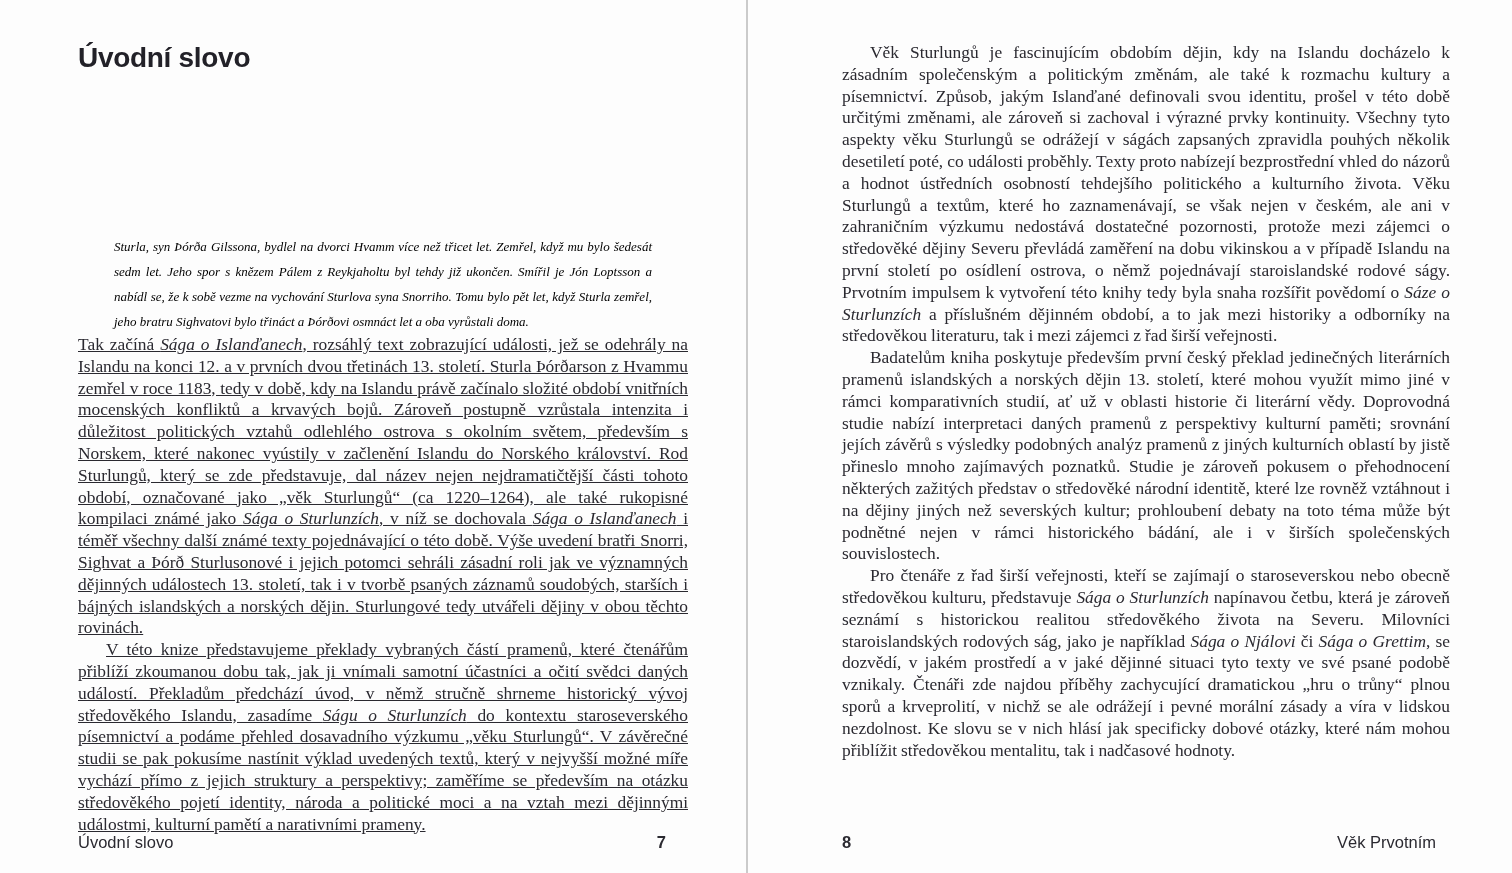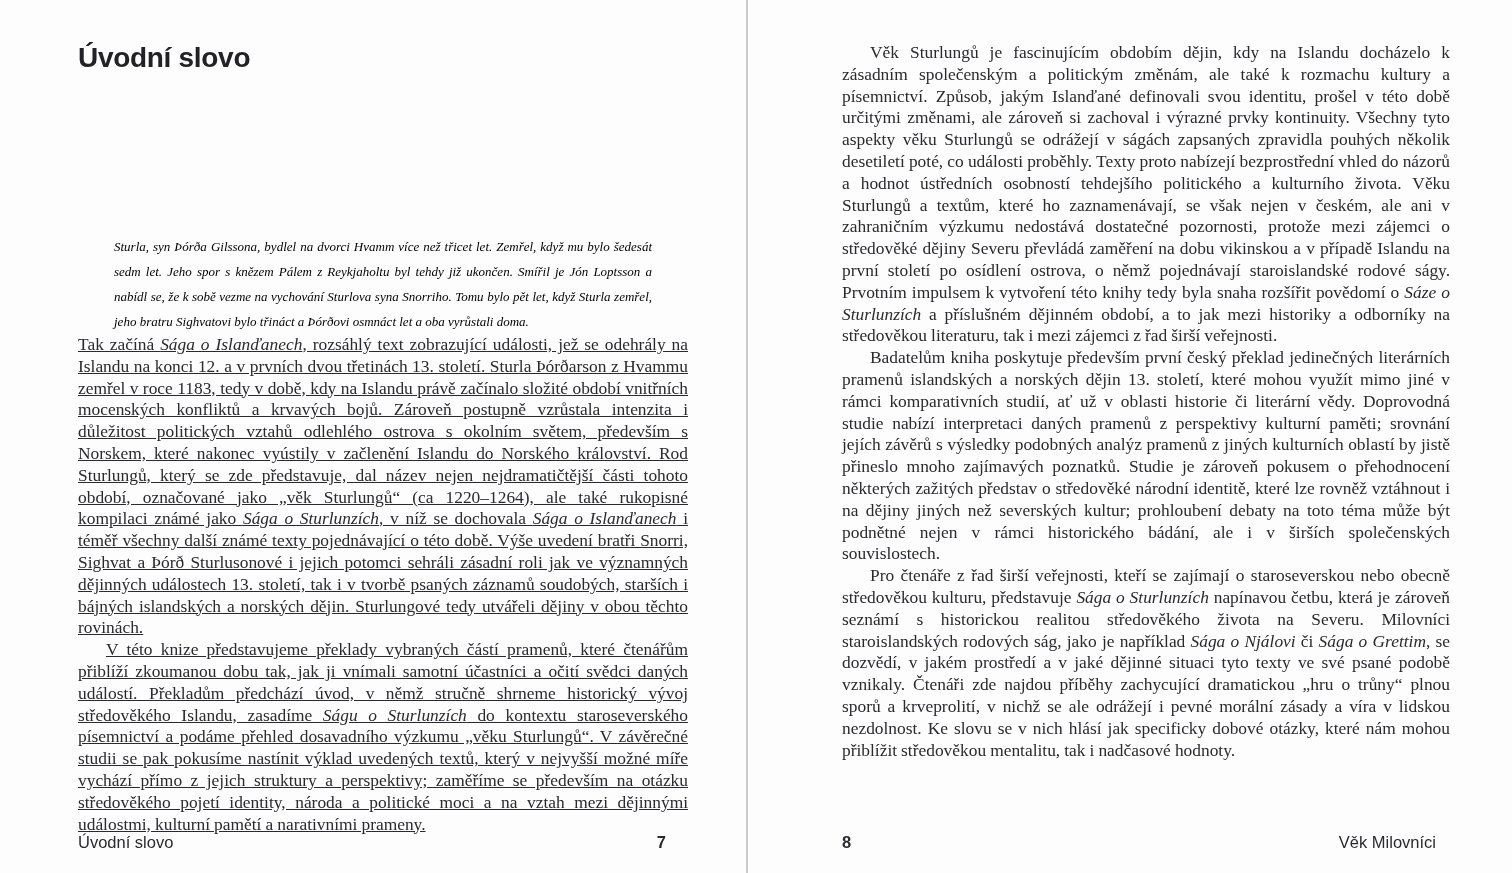--- a/index.html
+++ b/index.html
@@ -83,15 +83,15 @@
 </section>
 
 <section class="page right">
   <div class="body-text">
       <p class="indent"><span>Věk Sturlungů je fascinujícím obdobím dějin, kdy na Islandu docházelo k zásadním společenským a politickým změnám, ale také k rozmachu kultury a písemnictví. Způsob, jakým Islanďané definovali svou identitu, prošel v této době určitými změnami, ale zároveň si zachoval i výrazné prvky kontinuity. Všechny tyto aspekty věku Sturlungů se odrážejí v ságách zapsaných zpravidla pouhých několik desetiletí poté, co události proběhly. Texty proto nabízejí bezprostřední vhled do názorů a hodnot ústředních osobností tehdejšího politického a kulturního života. Věku Sturlungů a textům, které ho zaznamenávají, se však nejen v českém, ale ani v zahraničním výzkumu nedostává dostatečné pozornosti, protože mezi zájemci o středověké dějiny Severu převládá zaměření na dobu vikinskou a v případě Islandu na první století po osídlení ostrova, o němž pojednávají staroislandské rodové ságy. Prvotním impulsem k vytvoření této knihy tedy byla snaha rozšířit povědomí o </span><i>Sáze o Sturlunzích</i><span> a příslušném dějinném období, a to jak mezi historiky a odborníky na středověkou literaturu, tak i mezi zájemci z řad širší veřejnosti.</span></p>
       <p class="indent"><span>Badatelům kniha poskytuje především první český překlad jedinečných literárních pramenů islandských a norských dějin 13. století, které mohou využít mimo jiné v rámci komparativních studií, ať už v oblasti historie či literární vědy. Doprovodná studie nabízí interpretaci daných pramenů z perspektivy kulturní paměti; srovnání jejích závěrů s výsledky podobných analýz pramenů z jiných kulturních oblastí by jistě přineslo mnoho zajímavých poznatků. Studie je zároveň pokusem o přehodnocení některých zažitých představ o středověké národní identitě, které lze rovněž vztáhnout i na dějiny jiných než severských kultur; prohloubení debaty na toto téma může být podnětné nejen v rámci historického bádání, ale i v širších společenských souvislostech.</span></p>
       <p class="indent"><span>Pro čtenáře z řad širší veřejnosti, kteří se zajímají o staroseverskou nebo obecně středověkou kulturu, představuje </span><i>Sága o Sturlunzích</i><span> napínavou četbu, která je zároveň seznámí s historickou realitou středověkého života na Severu. Milovníci staroislandských rodových ság, jako je například </span><i>Sága o Njálovi</i><span> či </span><i>Sága o Grettim</i><span>, se dozvědí, v jakém prostředí a v jaké dějinné situaci tyto texty ve své psané podobě vznikaly. Čtenáři zde najdou příběhy zachycující dramatickou „hru o trůny“ plnou sporů a krveprolití, v nichž se ale odrážejí i pevné morální zásady a víra v lidskou nezdolnost. Ke slovu se v nich hlásí jak specificky dobové otázky, které nám mohou přiblížit středověkou mentalitu, tak i nadčasové hodnoty.</span></p>
     </div>
   <footer class="page-footer">
     <span class="page-number">8</span>
-    <span class="running-title">Věk Milovníci</span>
+    <span class="running-title">Věk Prvotním</span>
   </footer>
 </section>
 
 </body></html>

